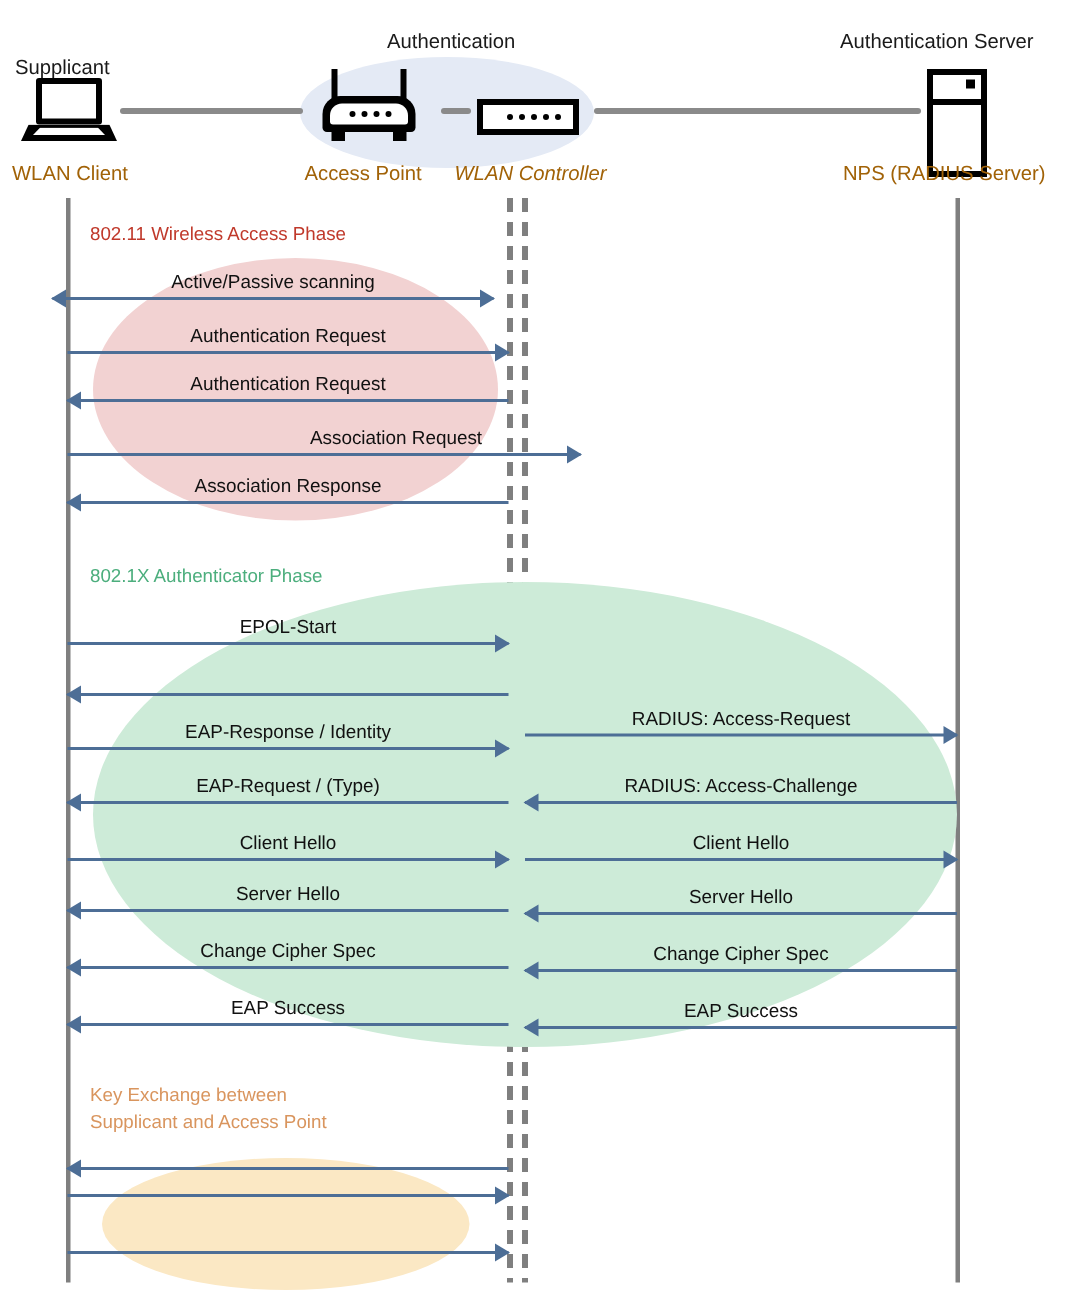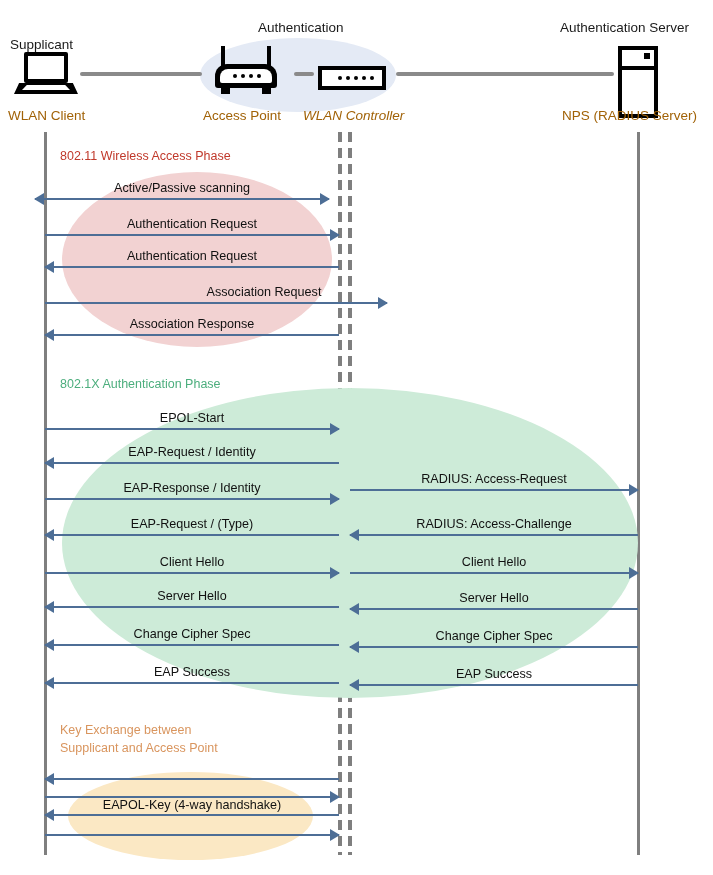--- a/index.html
+++ b/index.html
@@ -131,21 +131,21 @@
   <div class="lifeline" style="left:44px;top:132px;height:723px;"></div>
   <div class="lifeline-dash" style="left:338px;top:132px;height:723px;"></div>
   <div class="lifeline-dash" style="left:348px;top:132px;height:723px;"></div>
   <div class="lifeline" style="left:637px;top:132px;height:723px;"></div>
 
   <div class="blob blob-red" style="left:62px;top:172px;width:270px;height:175px;"></div>
   <div class="blob blob-green" style="left:62px;top:388px;width:576px;height:310px;"></div>
   <div class="blob blob-orange" style="left:68px;top:772px;width:245px;height:88px;"></div>
 
   <div class="phase-label" style="left:60px;top:147px;width:260px;color:#c0392b;">802.11 Wireless Access Phase</div>
-  <div class="phase-label" style="left:60px;top:375px;width:280px;color:#4cae7d;">802.1X Authentication Phase</div>
+  <div class="phase-label" style="left:60px;top:375px;width:280px;color:#4cae7d;">802.1X Authenticator Phase</div>
   <div class="phase-label" style="left:60px;top:721px;width:260px;color:#d9955e;">Key Exchange between
 Supplicant and Access Point</div>
 
   <div class="msg" style="left:35px;top:168px;width:294px;height:32px;">
     <div class="msg-label">Active/Passive scanning</div>
     <div class="msg-line" style="top:30px;"></div>
       <div class="head head-r" style="top:25px;"></div>
       <div class="head head-l" style="top:25px;"></div>
   </div>
   <div class="msg" style="left:45px;top:204px;width:294px;height:32px;">
@@ -168,21 +168,20 @@
     <div class="msg-line" style="top:30px;"></div>
       <div class="head head-l" style="top:25px;"></div>
   </div>
 
   <div class="msg" style="left:45px;top:398px;width:294px;height:32px;">
     <div class="msg-label">EPOL-Start</div>
     <div class="msg-line" style="top:30px;"></div>
       <div class="head head-r" style="top:25px;"></div>
   </div>
   <div class="msg" style="left:45px;top:432px;width:294px;height:32px;">
-    <div class="msg-label">EAP-Request / Identity</div>
     <div class="msg-line" style="top:30px;"></div>
       <div class="head head-l" style="top:25px;"></div>
   </div>
   <div class="msg" style="left:45px;top:468px;width:294px;height:32px;">
     <div class="msg-label">EAP-Response / Identity</div>
     <div class="msg-line" style="top:30px;"></div>
       <div class="head head-r" style="top:25px;"></div>
   </div>
   <div class="msg" style="left:45px;top:504px;width:294px;height:32px;">
     <div class="msg-label">EAP-Request / (Type)</div>
@@ -213,25 +212,20 @@
   <div class="msg" style="left:45px;top:748px;width:294px;height:32px;">
     <div class="msg-label"></div>
     <div class="msg-line" style="top:30px;"></div>
       <div class="head head-l" style="top:25px;"></div>
   </div>
   <div class="msg" style="left:45px;top:766px;width:294px;height:32px;">
     <div class="msg-label"></div>
     <div class="msg-line" style="top:30px;"></div>
       <div class="head head-r" style="top:25px;"></div>
   </div>
-  <div class="msg" style="left:45px;top:784px;width:294px;height:32px;">
-    <div class="msg-label" style="bottom:4px;">EAPOL-Key (4-way handshake)</div>
-    <div class="msg-line" style="top:30px;"></div>
-      <div class="head head-l" style="top:25px;"></div>
-  </div>
   <div class="msg" style="left:45px;top:804px;width:294px;height:32px;">
     <div class="msg-label"></div>
     <div class="msg-line" style="top:30px;"></div>
       <div class="head head-r" style="top:25px;"></div>
   </div>
 
   <div class="msg" style="left:350px;top:459px;width:288px;height:32px;">
     <div class="msg-label">RADIUS: Access-Request</div>
     <div class="msg-line" style="top:30px;"></div>
       <div class="head head-r" style="top:25px;"></div>

